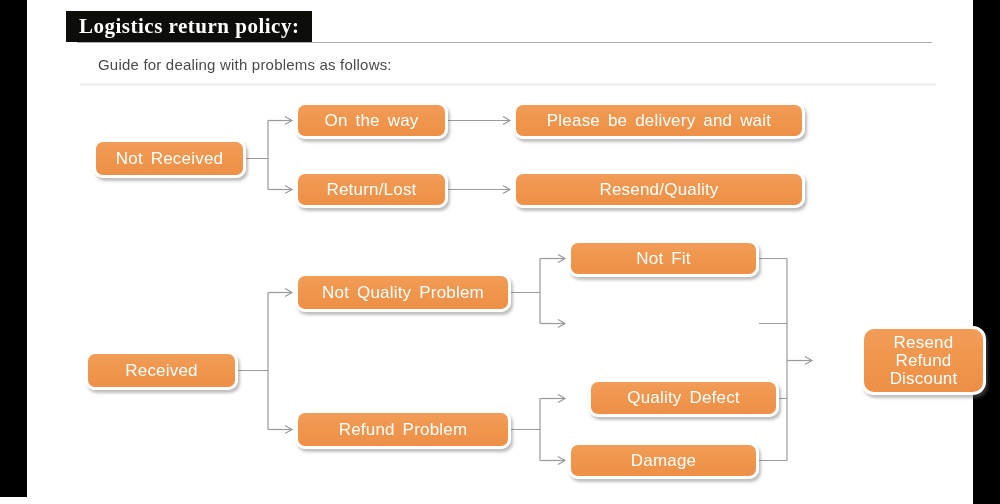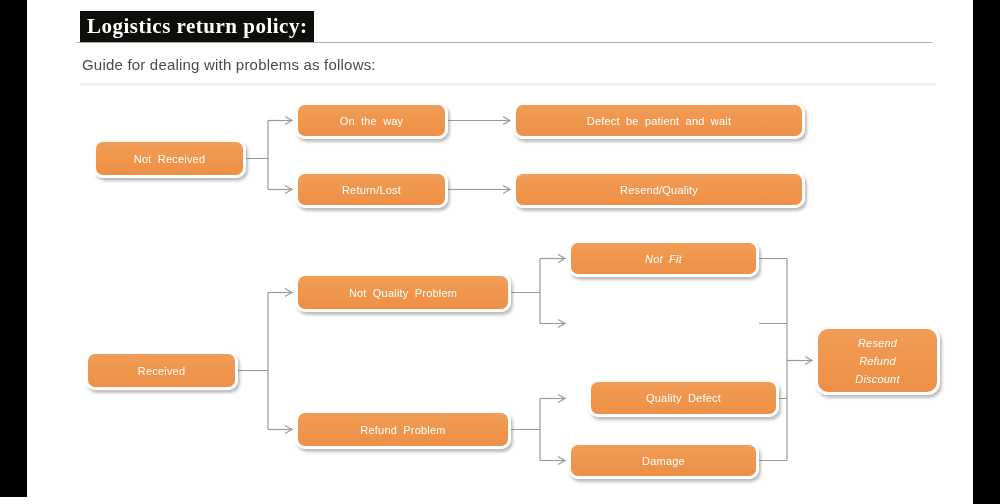--- a/index.html
+++ b/index.html
@@ -8,55 +8,55 @@
   }
   *{box-sizing:border-box;margin:0;padding:0;}
   body{background:#fff;font-family:"Liberation Sans",sans-serif;}
   .canvas{position:relative;width:1000px;height:504px;background:#fff;overflow:hidden;}
 
   .frame{position:absolute;top:0;background:var(--frame);}
   .frame-left{left:0;width:27px;height:497px;}
   .frame-right{left:973px;width:27px;height:504px;}
 
   .title-bar{
-    position:absolute;left:80px;top:11px;height:31px;
+    position:absolute;left:66px;top:11px;height:31px;
     background:var(--title-bg);color:var(--title-text);
     font-family:"Liberation Serif","DejaVu Serif",serif;font-weight:bold;
-    font-size:21px;line-height:31px;padding:0 7px;letter-spacing:.5px;
+    font-size:21px;line-height:31px;padding:0 13px;letter-spacing:.5px;
     white-space:nowrap;
   }
   .title-rule{position:absolute;left:77px;top:42px;width:855px;height:1px;background:#ABABAB;}
-  .subtitle{position:absolute;left:82px;top:56px;font-size:15px;color:#4A4A4A;letter-spacing:.2px;}
+  .subtitle{position:absolute;left:98px;top:56px;font-size:15px;color:#4A4A4A;letter-spacing:.2px;}
   .img-edge{position:absolute;left:80px;top:83px;width:856px;height:3px;background:#F2F2F2;}
 
   svg.connectors{position:absolute;left:0;top:0;width:1000px;height:504px;}
   .edge{stroke:var(--connector);stroke-width:1.2;fill:none;}
 
   .node{
     position:absolute;display:flex;align-items:center;justify-content:center;
     background:linear-gradient(180deg,#F19D58 0%,var(--node-fill) 45%,#EE9047 100%);
     border:3px solid #fff;border-radius:10px;
     box-shadow:2px 3px 3px rgba(110,110,110,.45);
-    color:var(--node-text);font-size:11px;word-spacing:3px;letter-spacing:.2px;
+    color:var(--node-text);font-size:17px;word-spacing:3px;letter-spacing:.2px;
     text-align:center;
   }
   .n-not-received{left:93px;top:139px;width:153px;height:39px;}
   .n-on-the-way{left:295px;top:102px;width:153px;height:37px;}
   .n-please-wait{left:513px;top:102px;width:292px;height:37px;}
   .n-return-lost{left:295px;top:171px;width:153px;height:37px;text-align:right;}
   .n-resend-refund{left:513px;top:171px;width:292px;height:37px;}
   .n-received{left:85px;top:351px;width:153px;height:39px;}
   .n-not-quality{left:295px;top:273px;width:216px;height:39px;}
-  .n-not-fit{left:568px;top:240px;width:191px;height:37px;font-style:italic;}
+  .n-not-fit{left:568px;top:240px;width:191px;height:37px;}
   .n-wrong-delivery{left:568px;top:304px;width:191px;height:38px;}
   .n-quality-problem{left:295px;top:410px;width:216px;height:39px;}
   .n-quality-defect{left:588px;top:379px;width:191px;height:38px;}
   .n-damage{left:568px;top:442px;width:191px;height:37px;}
-  .n-resolution{left:815px;top:326px;width:125px;height:69px;border-radius:13px;
-    white-space:pre-line;line-height:18px;font-style:italic;}
+  .n-resolution{left:861px;top:326px;width:125px;height:69px;border-radius:13px;
+    white-space:pre-line;line-height:18px;}
 </style>
 </head>
 <body>
 
 <div class="canvas">
 
   <div class="frame frame-left"></div>
   <div class="frame frame-right"></div>
 
   <div class="title-bar">Logistics return policy:</div>
@@ -100,21 +100,21 @@
     <path class="edge" d="M805 356.5 L812 360.5 L805 364.5"></path>
   </svg>
 
   <div class="node n-not-received">
       <span>Not Received</span>
     </div>
   <div class="node n-on-the-way">
       <span>On the way</span>
     </div>
   <div class="node n-please-wait">
-      <span>Defect be patient and wait</span>
+      <span>Please be delivery and wait</span>
     </div>
   <div class="node n-return-lost">
       <span>Return/Lost</span>
     </div>
   <div class="node n-resend-refund">
       <span>Resend/Quality</span>
     </div>
   <div class="node n-not-quality">
       <span>Not Quality Problem</span>
     </div>

